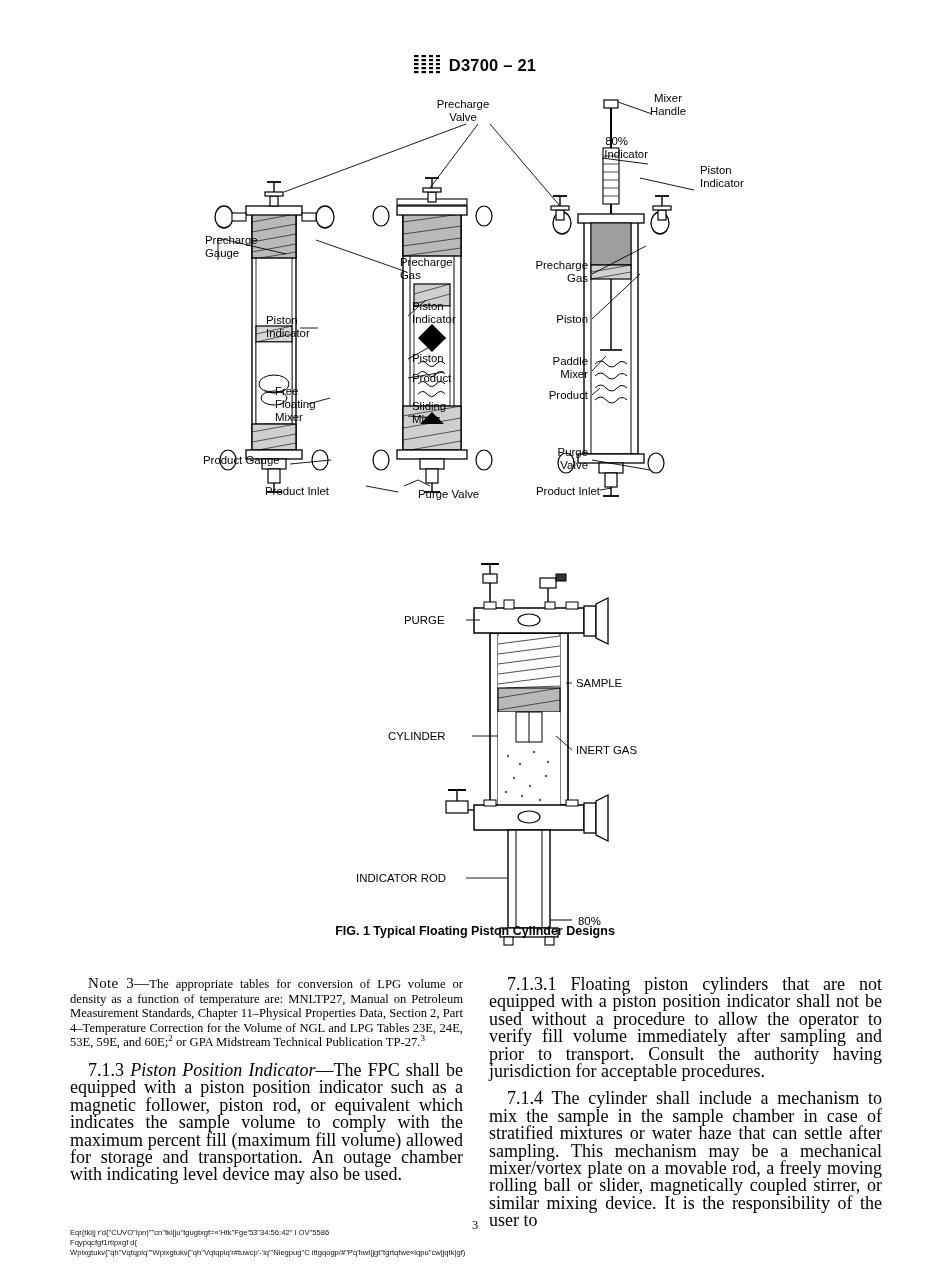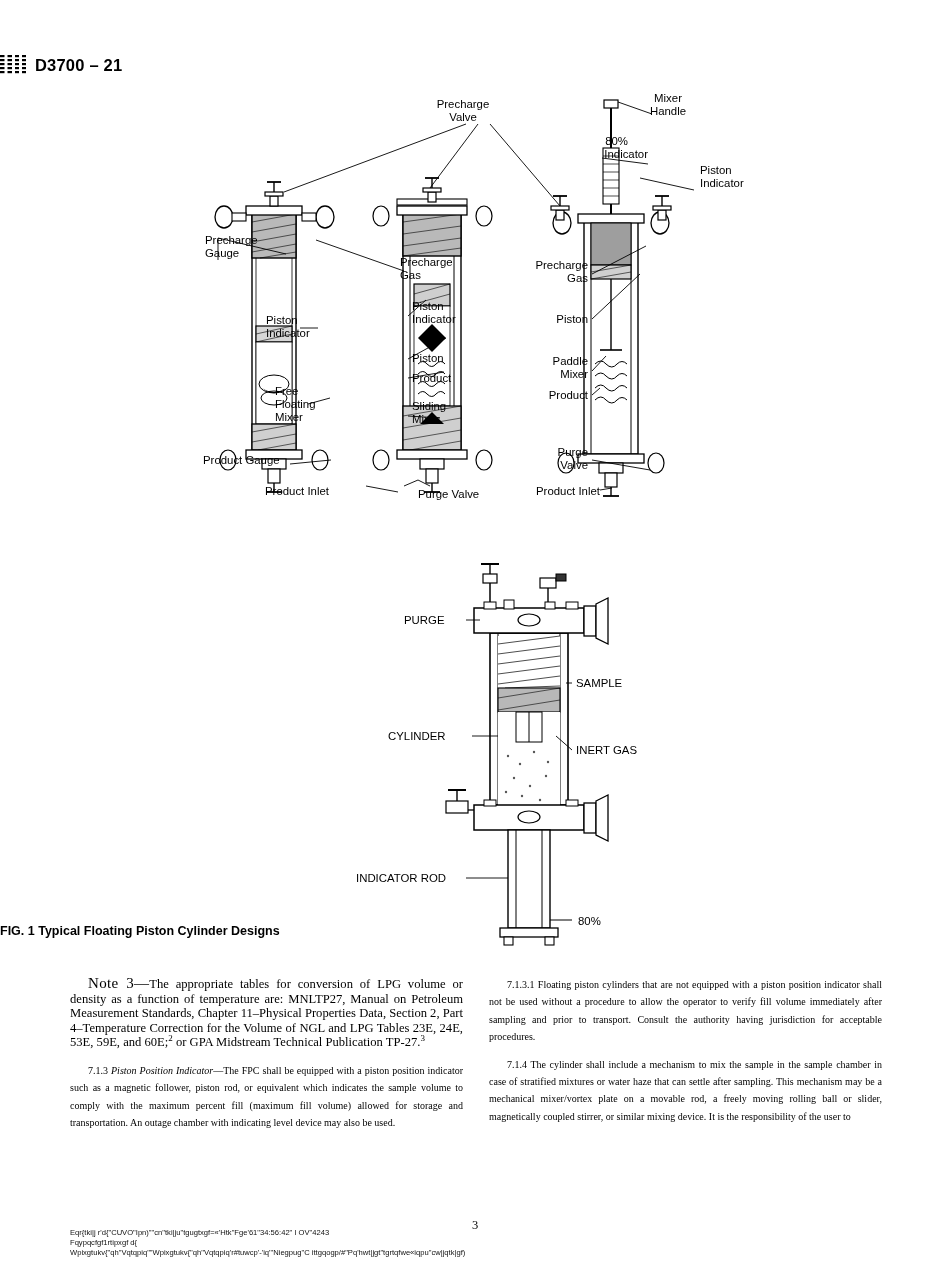--- a/index.html
+++ b/index.html
@@ -1,38 +1,38 @@
 <!DOCTYPE html>
 <html><head>
 <meta charset="utf-8">
 <style>
   html,body{margin:0;padding:0;background:#fff;}
   body{width:950px;height:1272px;position:relative;font-family:"Liberation Serif",serif;color:#000;}
   .page{position:absolute;inset:0;}
 
   
-  .hdr{position:absolute;top:52px;left:0;width:950px;text-align:left;}
+  .hdr{position:absolute;top:52px;left:0;width:950px;text-align:center;}
   .hdr-inner{display:inline-flex;align-items:center;gap:9px;}
   .astm-logo{width:26px;height:26px;position:relative;display:inline-block;}
   .hdr-title{font-family:"Liberation Sans",sans-serif;font-weight:bold;font-size:16.5px;letter-spacing:.2px;}
 
   
   .fig{position:absolute;top:88px;left:0;width:950px;height:870px;text-align:right;}
   .fig svg{display:block;}
-  .figcap{position:absolute;top:924px;left:0;width:950px;
+  .figcap{position:absolute;top:924px;left:0;width:950px;text-align:center;
           font-family:"Liberation Sans",sans-serif;font-weight:bold;font-size:12.5px;}
 
   
   .cols{position:absolute;top:976px;left:70px;width:812px;height:240px;}
   .col{position:absolute;top:0;width:393px;}
   .col.left{left:0;}
   .col.right{left:419px;}
   .note{font-size:12.6px;line-height:14.6px;text-align:justify;text-indent:18px;}
   .note .nlabel{font-size:15px;letter-spacing:.3px;}
-  p.body{font-size:10px;line-height:17.4px;text-align:justify;text-indent:18px;margin:0 0 10px 0;}
+  p.body{font-size:18px;line-height:17.4px;text-align:justify;text-indent:18px;margin:0 0 10px 0;}
   p.body.first{margin-top:12px;}
   .ital{font-style:italic;}
   sup{font-size:9px;vertical-align:super;line-height:0;}
 
   
   .pageno{position:absolute;top:1218px;left:0;width:950px;text-align:center;font-size:12.5px;}
   .footnote{position:absolute;left:70px;top:1228px;width:812px;font-family:"Liberation Sans",sans-serif;
             font-size:7.6px;line-height:10.2px;color:#111;letter-spacing:0;}
   .footnote div{white-space:pre;}
 
@@ -423,18 +423,18 @@
       <p class="body first"><span>7.1.3 </span><span class="ital">Piston Position Indicator</span><span>—The FPC shall be equipped with a piston position indicator such as a magnetic follower, piston rod, or equivalent which indicates the sample volume to comply with the maximum percent fill (maximum fill volume) allowed for storage and transportation. An outage chamber with indicating level device may also be used.</span></p>
     </div>
     <div class="col right">
       <p class="body">7.1.3.1 Floating piston cylinders that are not equipped with a piston position indicator shall not be used without a procedure to allow the operator to verify fill volume immediately after sampling and prior to transport. Consult the authority having jurisdiction for acceptable procedures.</p>
       <p class="body">7.1.4 The cylinder shall include a mechanism to mix the sample in the sample chamber in case of stratified mixtures or water haze that can settle after sampling. This mechanism may be a mechanical mixer/vortex plate on a movable rod, a freely moving rolling ball or slider, magnetically coupled stirrer, or similar mixing device. It is the responsibility of the user to</p>
     </div>
   </div>
 
   <div class="pageno">3</div>
   <div class="footnote">
-    <div>Eqr{tki|j r'd{"CUVO"Ipn)""cn"tki|ju"tgugtxgf=«'Htk"Fge'61"34:56:42" I OV"4243</div>
+    <div>Eqr{tki|j r'd{"CUVO"Ipn)""cn"tki|ju"tgugtxgf=«'Htk"Fge'53"34:56:42" I OV"5586</div>
     <div>Fqypqcfgf1rtipxgf d{</div>
     <div>Wpixgtukv{"qh"Vqtqpiq""Wpixgtukv{"qh"Vqtqpiq­'r#tuwcp'-'iq'"Niegpug"C ittgqogp/#"Pq'hwt|jgt"tgrtqfwe«iqpu"cw|jqtk|gf)</div>
   </div>
 
 </div>
 
 </body></html>

